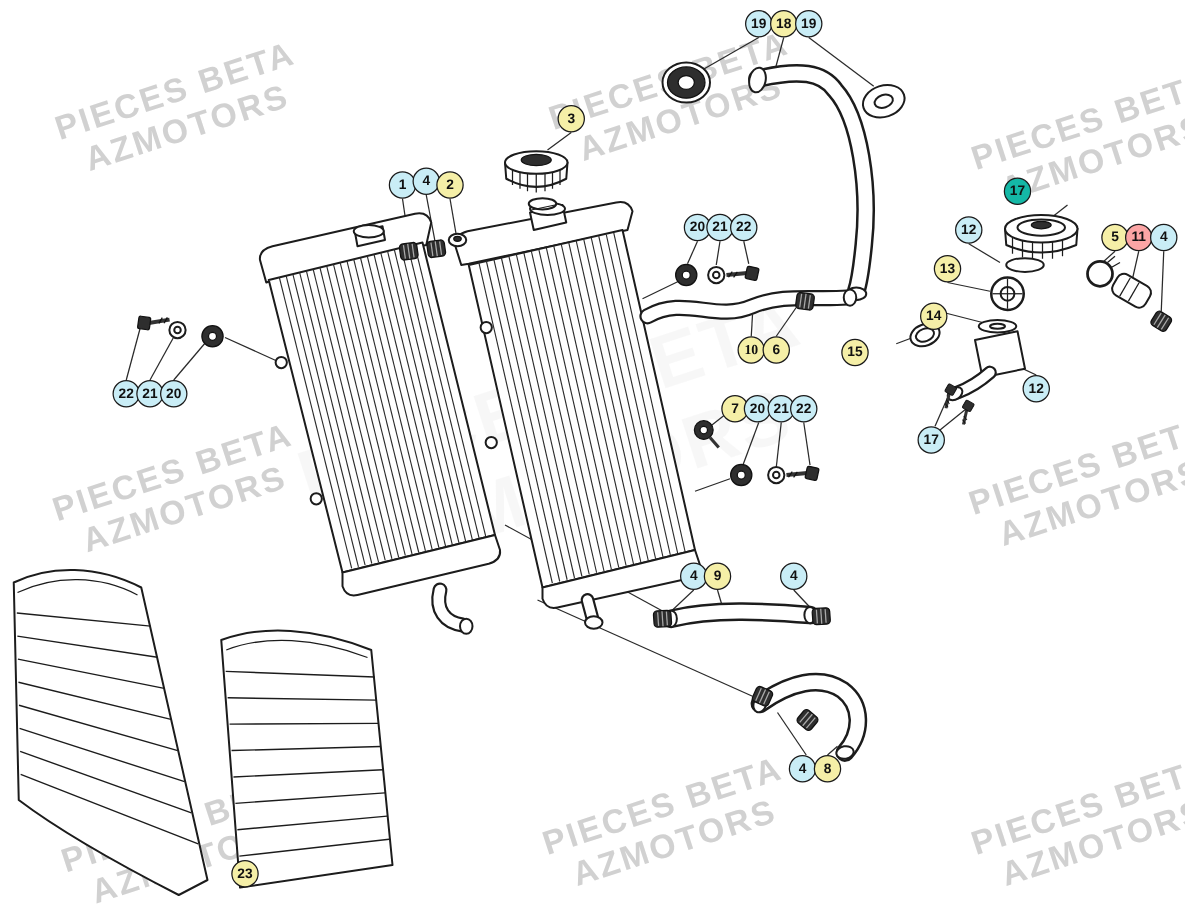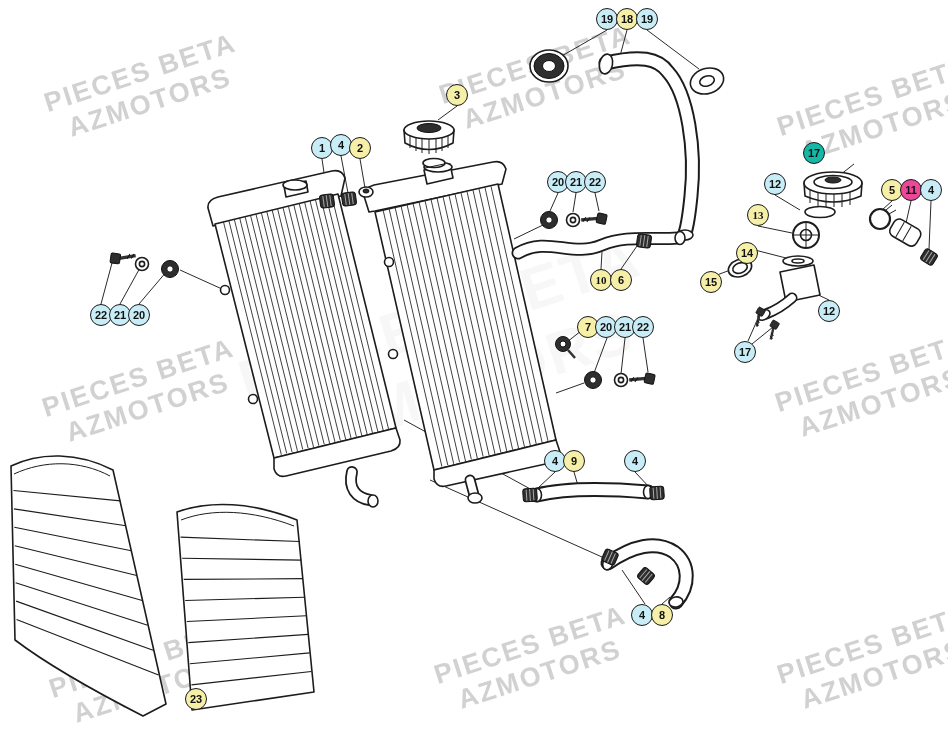--- a/index.html
+++ b/index.html
@@ -413,27 +413,27 @@
       <div class="callout" style="left: 457px; top: 95px; background: rgb(245, 239, 167);">3</div>
       <div class="callout" style="left: 322px; top: 148px; background: rgb(201, 237, 246);">1</div>
       <div class="callout" style="left: 341px; top: 145px; background: rgb(201, 237, 246);">4</div>
       <div class="callout" style="left: 360px; top: 148px; background: rgb(245, 239, 167);">2</div>
       <div class="callout" style="left: 814px; top: 153px; background: #14b8a6;">17</div>
       <div class="callout" style="left: 558px; top: 182px; background: rgb(201, 237, 246);">20</div>
       <div class="callout" style="left: 576px; top: 182px; background: rgb(201, 237, 246);">21</div>
       <div class="callout" style="left: 595px; top: 182px; background: rgb(201, 237, 246);">22</div>
       <div class="callout" style="left: 775px; top: 184px; background: rgb(201, 237, 246);">12</div>
       <div class="callout" style="left: 892px; top: 190px; background: rgb(245, 239, 167);">5</div>
-      <div class="callout" style="left: 911px; top: 190px; background: #ec4899;">11</div>
+      <div class="callout" style="left: 911px; top: 190px; background: #fca5a5;">11</div>
       <div class="callout" style="left: 931px; top: 190px; background: rgb(201, 237, 246);">4</div>
-      <div class="callout" style="left: 758px; top: 215px; background: rgb(245, 239, 167); font-family: Liberation Serif, serif;">13</div>
+      <div class="callout" style="left: 758px; top: 215px; background: rgb(245, 239, 167);">13</div>
       <div class="callout" style="left: 747px; top: 237px; background: rgb(245, 239, 167); margin-top: 16px;">14</div>
       <div class="callout" style="left: 601px; top: 280px; background: rgb(245, 239, 167); font-family: Liberation Serif, serif;">10</div>
       <div class="callout" style="left: 621px; top: 280px; background: rgb(245, 239, 167);">6</div>
-      <div class="callout" style="left: 711px; top: 282px; background: rgb(245, 239, 167);">15</div>
+      <div class="callout" style="left: 684px; top: 282px; background: rgb(245, 239, 167);">15</div>
       <div class="callout" style="left: 829px; top: 311px; background: rgb(201, 237, 246);">12</div>
       <div class="callout" style="left: 101px; top: 315px; background: rgb(201, 237, 246);">22</div>
       <div class="callout" style="left: 120px; top: 315px; background: rgb(201, 237, 246);">21</div>
       <div class="callout" style="left: 139px; top: 315px; background: rgb(201, 237, 246);">20</div>
       <div class="callout" style="left: 588px; top: 327px; background: rgb(245, 239, 167);">7</div>
       <div class="callout" style="left: 606px; top: 327px; background: rgb(201, 237, 246);">20</div>
       <div class="callout" style="left: 625px; top: 327px; background: rgb(201, 237, 246);">21</div>
       <div class="callout" style="left: 643px; top: 327px; background: rgb(201, 237, 246);">22</div>
       <div class="callout" style="left: 745px; top: 352px; background: rgb(201, 237, 246);">17</div>
       <div class="callout" style="left: 555px; top: 461px; background: rgb(201, 237, 246);">4</div>

